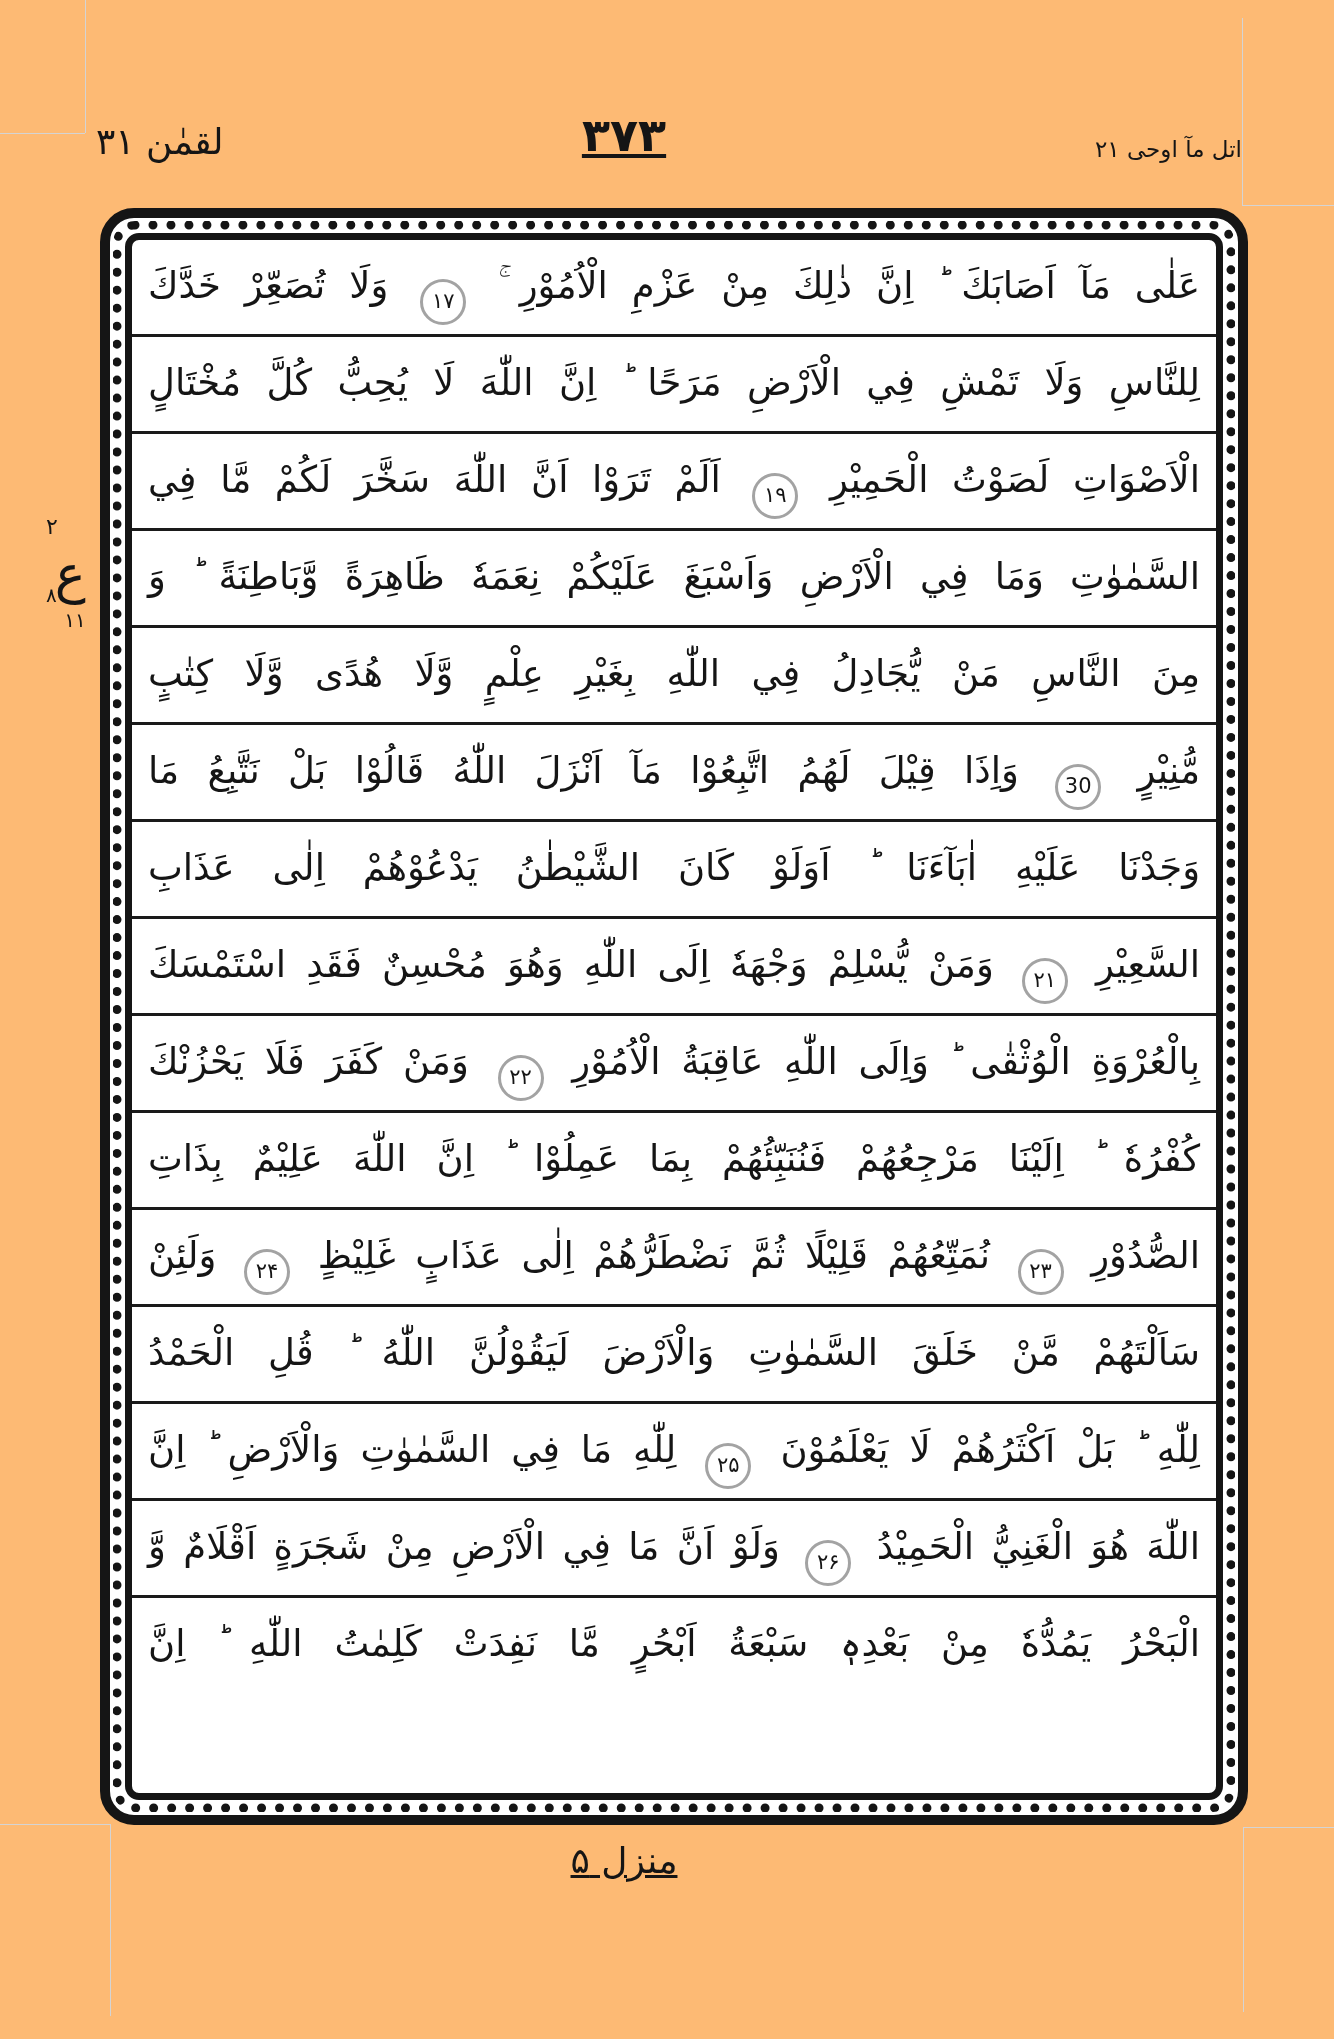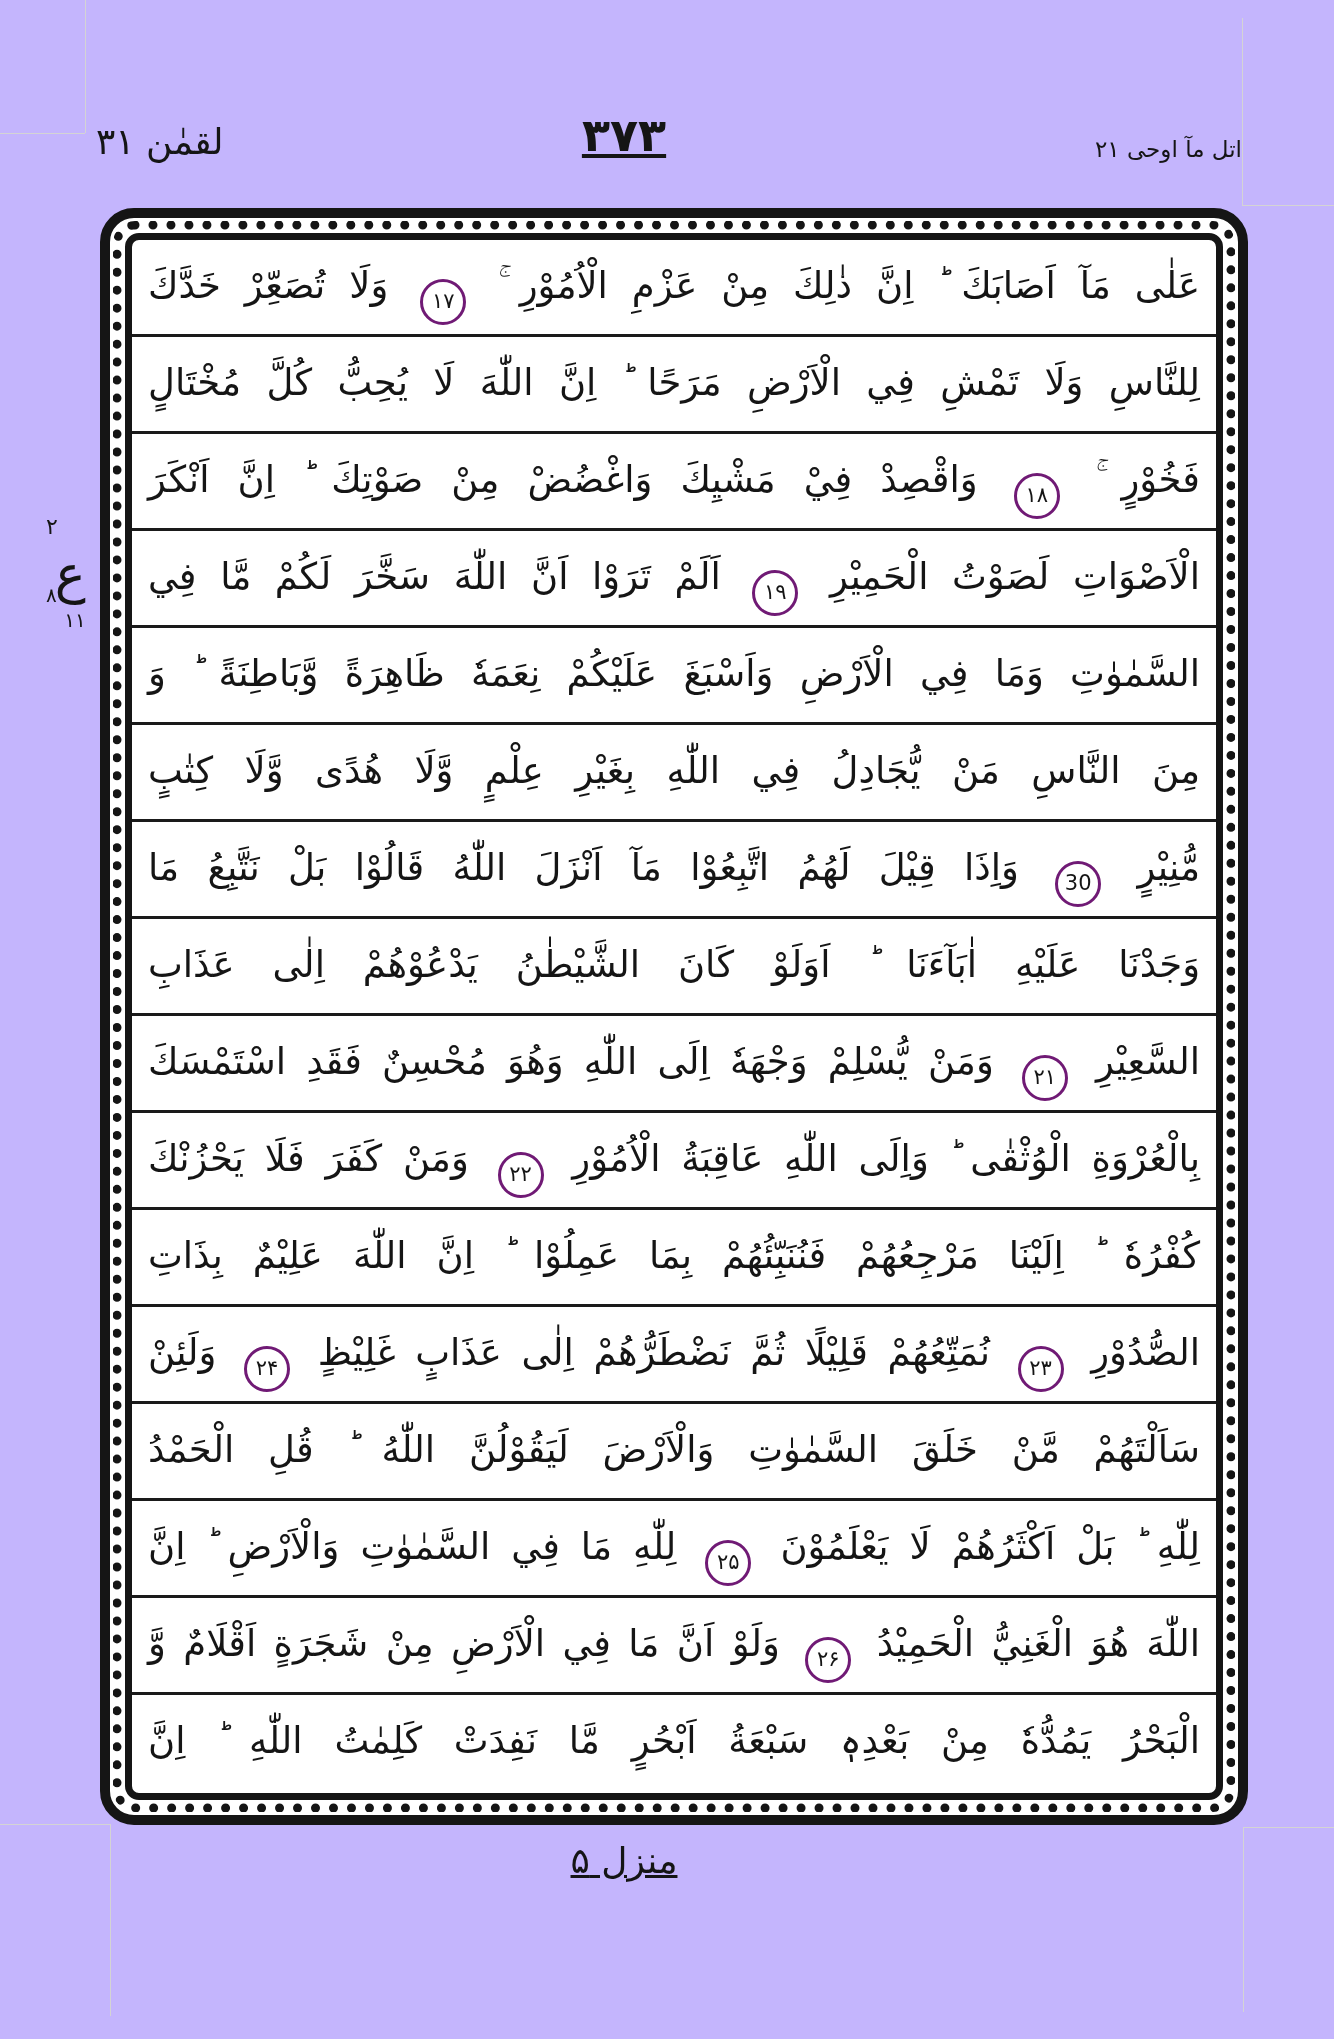--- a/index.html
+++ b/index.html
@@ -1,19 +1,19 @@
 <!DOCTYPE html>
 <html lang="ur" dir="rtl"><head>
 <meta charset="utf-8">
 <style>
   html,body{margin:0;padding:0;background:#ffffff;}
   .page{
     position:relative;
     width:1334px;height:2039px;
-    background:#c4b5fd;
+    background:#fdba74;
     font-family:"DejaVu Sans", sans-serif;
     color:#151515;
     overflow:hidden;
     direction:rtl;
   }
   
   .guide{position:absolute;background:#d4d4d4;}
   
   .hdr{position:absolute;top:92px;height:70px;display:flex;align-items:flex-end;white-space:nowrap;}
   .hdr-left{left:96px;font-size:36px;}
@@ -47,21 +47,21 @@
     text-align-last:justify;
     direction:rtl;
     white-space:nowrap;
     overflow:hidden;
   }
   .quran-line:last-child{border-bottom:none;}
   .ayah{
     display:inline-flex;align-items:center;justify-content:center;
     box-sizing:border-box;
     width:46px;height:46px;
-    border:3px solid #701a75;border-radius:50%;
+    border:3px solid #a3a3a3;border-radius:50%;
     font-size:21px;line-height:1;
     margin:0 8px;vertical-align:-10px;
     text-align:left;text-align-last:center;
   }
   
   .ruku{
     position:absolute;left:34px;top:516px;width:62px;
     text-align:center;direction:rtl;line-height:1;
   }
   .ruku-top{display:block;font-size:22px;padding-left:0;margin-right:26px;}
@@ -96,21 +96,20 @@
     <span class="ruku-top">۲</span>
     <span class="ruku-ain"><span>ع</span><span class="ruku-mid">۸</span></span>
     <span class="ruku-bottom">۱۱</span>
   </div>
 
   <div class="quran-box">
     <div class="bead-band">
       <div class="inner-frame">
         <div class="quran-line">عَلٰى مَآ اَصَابَكَ ؕ اِنَّ ذٰلِكَ مِنْ عَزْمِ الْاُمُوْرِ ۚ <span class="ayah">۱۷</span> وَلَا تُصَعِّرْ خَدَّكَ</div>
         <div class="quran-line">لِلنَّاسِ وَلَا تَمْشِ فِي الْاَرْضِ مَرَحًا ؕ اِنَّ اللّٰهَ لَا يُحِبُّ كُلَّ مُخْتَالٍ</div>
-        <div class="quran-line">فَخُوْرٍ ۚ <span class="ayah">۱۸</span> وَاقْصِدْ فِيْ مَشْيِكَ وَاغْضُضْ مِنْ صَوْتِكَ ؕ اِنَّ اَنْكَرَ</div>
         <div class="quran-line">الْاَصْوَاتِ لَصَوْتُ الْحَمِيْرِ <span class="ayah">۱۹</span> اَلَمْ تَرَوْا اَنَّ اللّٰهَ سَخَّرَ لَكُمْ مَّا فِي</div>
         <div class="quran-line">السَّمٰوٰتِ وَمَا فِي الْاَرْضِ وَاَسْبَغَ عَلَيْكُمْ نِعَمَهٗ ظَاهِرَةً وَّبَاطِنَةً ؕ وَ</div>
         <div class="quran-line">مِنَ النَّاسِ مَنْ يُّجَادِلُ فِي اللّٰهِ بِغَيْرِ عِلْمٍ وَّلَا هُدًى وَّلَا كِتٰبٍ</div>
         <div class="quran-line">مُّنِيْرٍ <span class="ayah">30</span> وَاِذَا قِيْلَ لَهُمُ اتَّبِعُوْا مَآ اَنْزَلَ اللّٰهُ قَالُوْا بَلْ نَتَّبِعُ مَا</div>
         <div class="quran-line">وَجَدْنَا عَلَيْهِ اٰبَآءَنَا ؕ اَوَلَوْ كَانَ الشَّيْطٰنُ يَدْعُوْهُمْ اِلٰى عَذَابِ</div>
         <div class="quran-line">السَّعِيْرِ <span class="ayah">۲۱</span> وَمَنْ يُّسْلِمْ وَجْهَهٗ اِلَى اللّٰهِ وَهُوَ مُحْسِنٌ فَقَدِ اسْتَمْسَكَ</div>
         <div class="quran-line">بِالْعُرْوَةِ الْوُثْقٰى ؕ وَاِلَى اللّٰهِ عَاقِبَةُ الْاُمُوْرِ <span class="ayah">۲۲</span> وَمَنْ كَفَرَ فَلَا يَحْزُنْكَ</div>
         <div class="quran-line">كُفْرُهٗ ؕ اِلَيْنَا مَرْجِعُهُمْ فَنُنَبِّئُهُمْ بِمَا عَمِلُوْا ؕ اِنَّ اللّٰهَ عَلِيْمٌ بِذَاتِ</div>
         <div class="quran-line">الصُّدُوْرِ <span class="ayah">۲۳</span> نُمَتِّعُهُمْ قَلِيْلًا ثُمَّ نَضْطَرُّهُمْ اِلٰى عَذَابٍ غَلِيْظٍ <span class="ayah">۲۴</span> وَلَئِنْ</div>
         <div class="quran-line">سَاَلْتَهُمْ مَّنْ خَلَقَ السَّمٰوٰتِ وَالْاَرْضَ لَيَقُوْلُنَّ اللّٰهُ ؕ قُلِ الْحَمْدُ</div>

